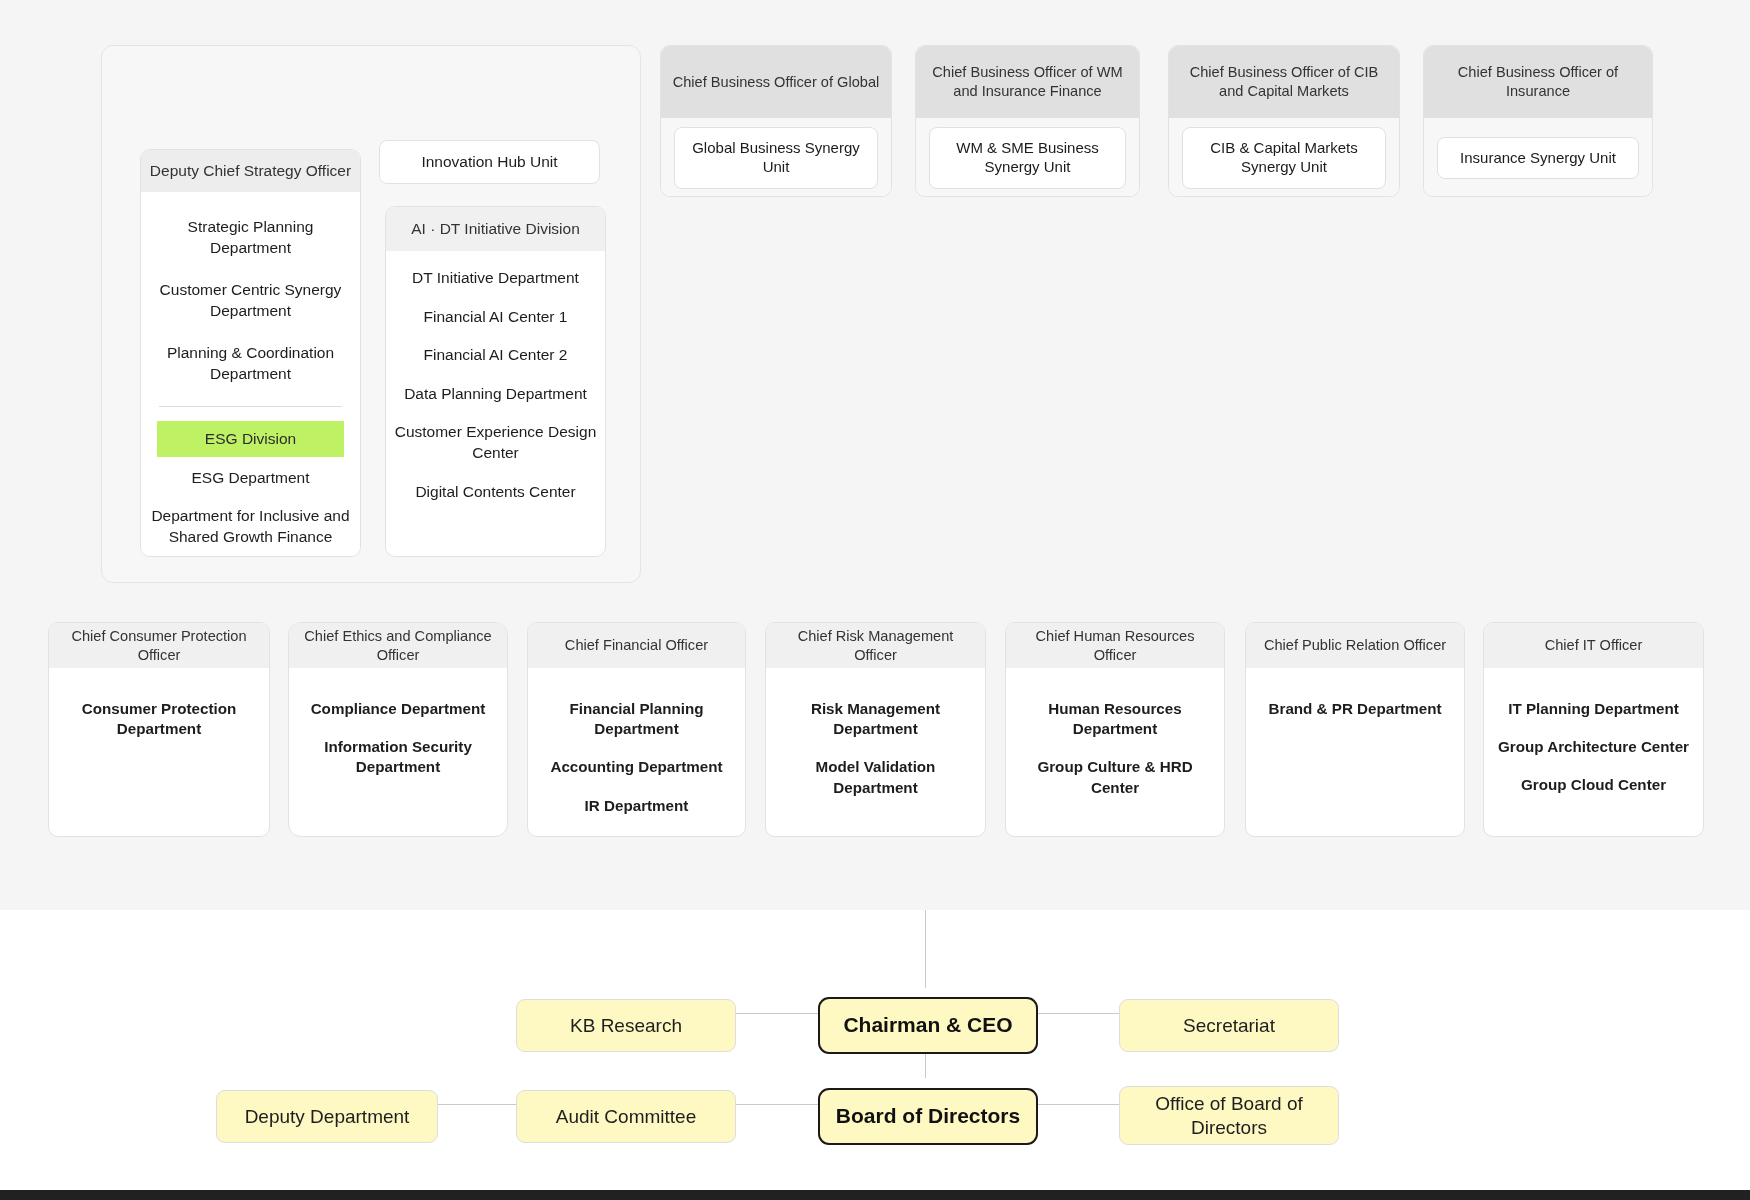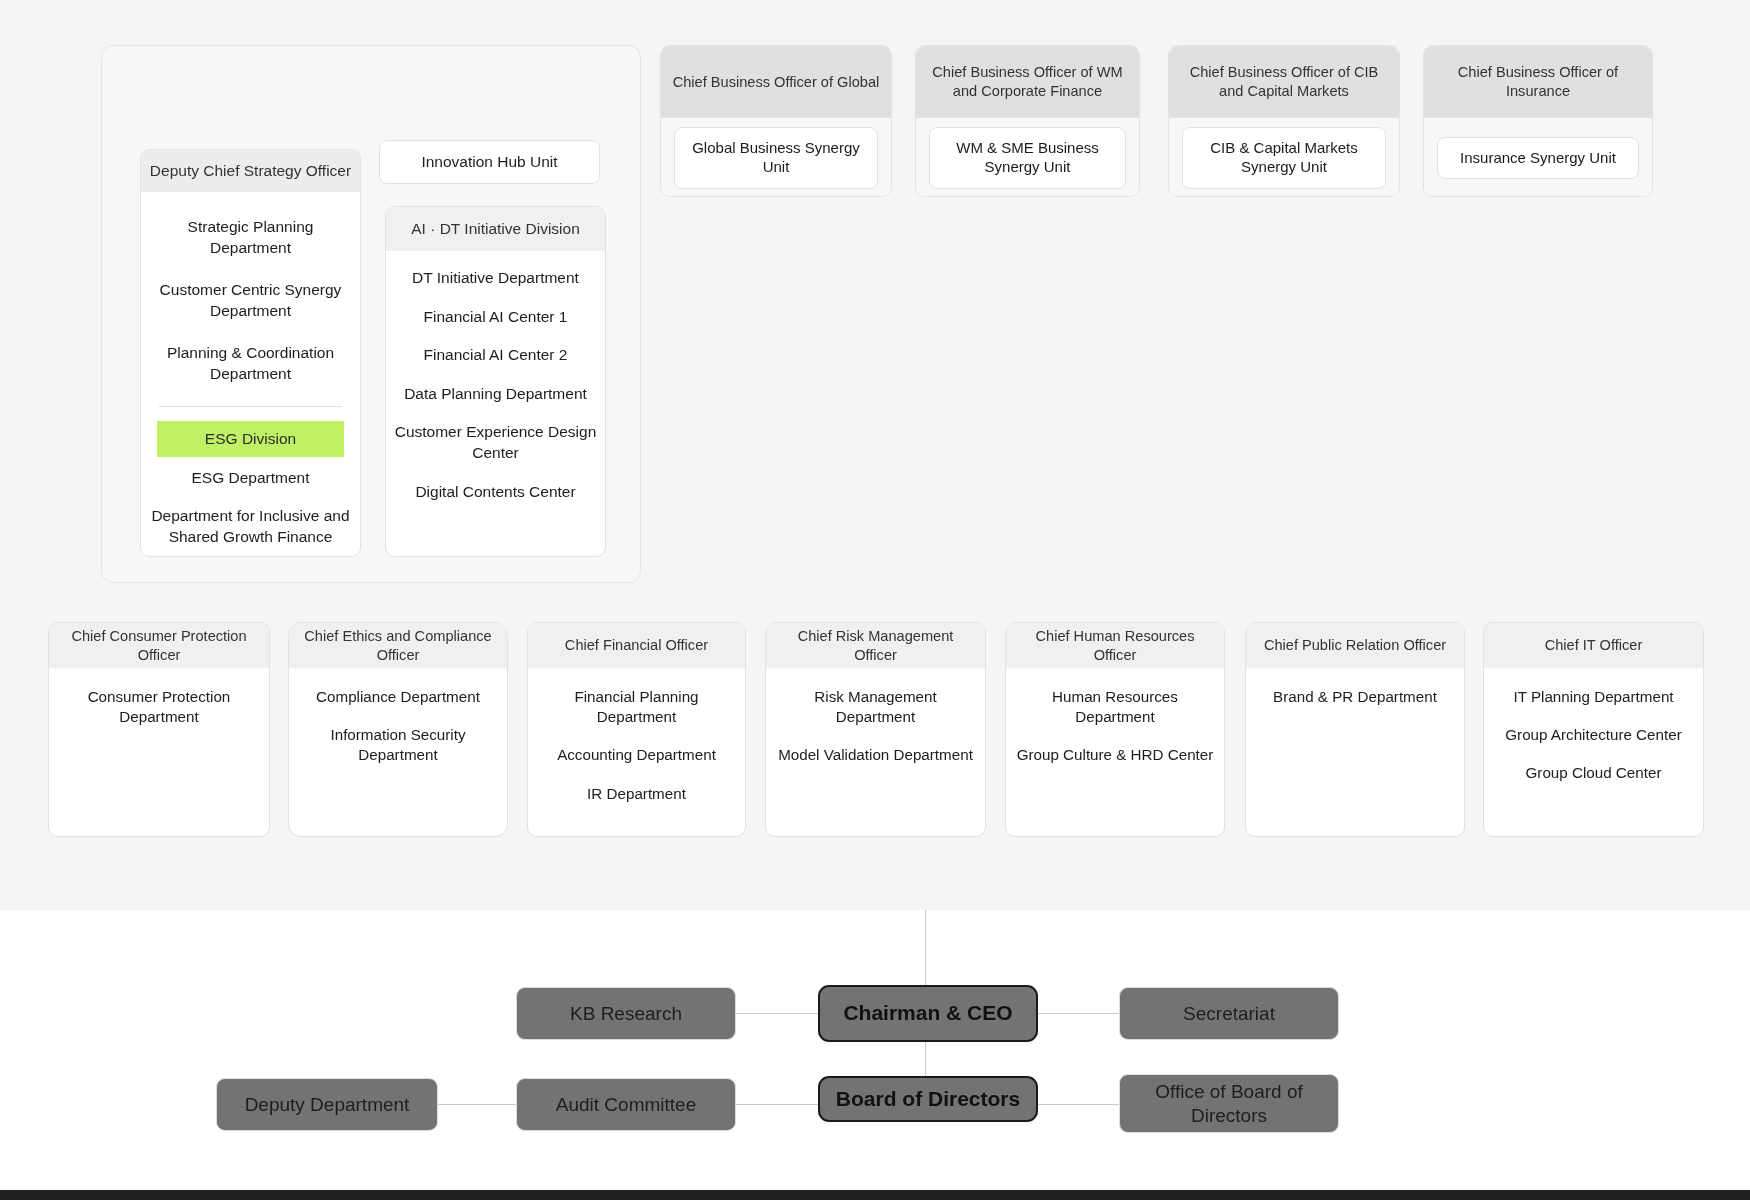--- a/index.html
+++ b/index.html
@@ -159,21 +159,22 @@
   .chief {
     top: 622px;
     height: 215px;
   }
   .chief .card-head {
     font-size: 14.6px;
     padding: 0 10px;
     background: #f0f0f0;
   }
   .chief .card-body {
-    padding-top: 10px;
+    padding-top: 22px;
+    font-weight: bold;
   }
   .chief .dept {
     font-size: 15.2px;
     padding: 9px 8px;
   }
   .chief-head-2 { height: 45px; }
   .chief-head-1 { height: 45px; }
 
   #chief-cpo  { left: 48px;   width: 222px; }
   #chief-ecо  { left: 288px;  width: 220px; border-radius: 13px; }
@@ -187,48 +188,49 @@
   #bottom-section {
     position: absolute;
     left: 0; top: 910px;
     width: 1750px;
     height: 290px;
     background: #ffffff;
   }
 
   .bbox {
     position: absolute;
-    background: #737373;
+    background: #fef9c3;
     border: 1px solid #dddddd;
     border-radius: 9px;
     display: flex;
     align-items: center;
     justify-content: center;
     text-align: center;
     font-size: 19px;
     color: #1e1e1e;
     line-height: 1.25;
     z-index: 3;
+    margin-top: 12px;
   }
   .bbox.strong {
     border: 2.6px solid #1a1a1a;
     border-radius: 11px;
     font-size: 21px;
     font-weight: 700;
     color: #111111;
   }
 
   
   #box-kb-research   { left: 516px;  top: 77px;  width: 220px; height: 53px; }
   #box-chairman      { left: 818px;  top: 75px;  width: 220px; height: 57px; }
   #box-secretariat   { left: 1119px; top: 77px;  width: 220px; height: 53px; }
 
   #box-audit-dept    { left: 216px;  top: 168px; width: 222px; height: 53px; }
   #box-audit-comm    { left: 516px;  top: 168px; width: 220px; height: 53px; }
-  #box-board         { left: 818px;  top: 166px; width: 220px; height: 46px; }
+  #box-board         { left: 818px;  top: 166px; width: 220px; height: 57px; }
   #box-office-board  { left: 1119px; top: 164px; width: 220px; height: 59px; }
 
   
   .hline {
     position: absolute;
     height: 1px;
     background: #c9c9c9;
     z-index: 1;
   }
   .vline {
@@ -293,21 +295,21 @@
   </div>
 
   <div id="cbo-global" class="card cbo">
     <div class="card-head">Chief Business Officer of Global</div>
     <div class="card-body">
       <div class="unit">Global Business Synergy Unit</div>
     </div>
   </div>
 
   <div id="cbo-wm" class="card cbo">
-    <div class="card-head">Chief Business Officer of WM and Corporate Finance</div>
+    <div class="card-head">Chief Business Officer of WM and Insurance Finance</div>
     <div class="card-body">
       <div class="unit">WM &amp; SME Business Synergy Unit</div>
     </div>
   </div>
 
   <div id="cbo-cib" class="card cbo">
     <div class="card-head">Chief Business Officer of CIB and Capital Markets</div>
     <div class="card-body">
       <div class="unit">CIB &amp; Capital Markets Synergy Unit</div>
     </div>

